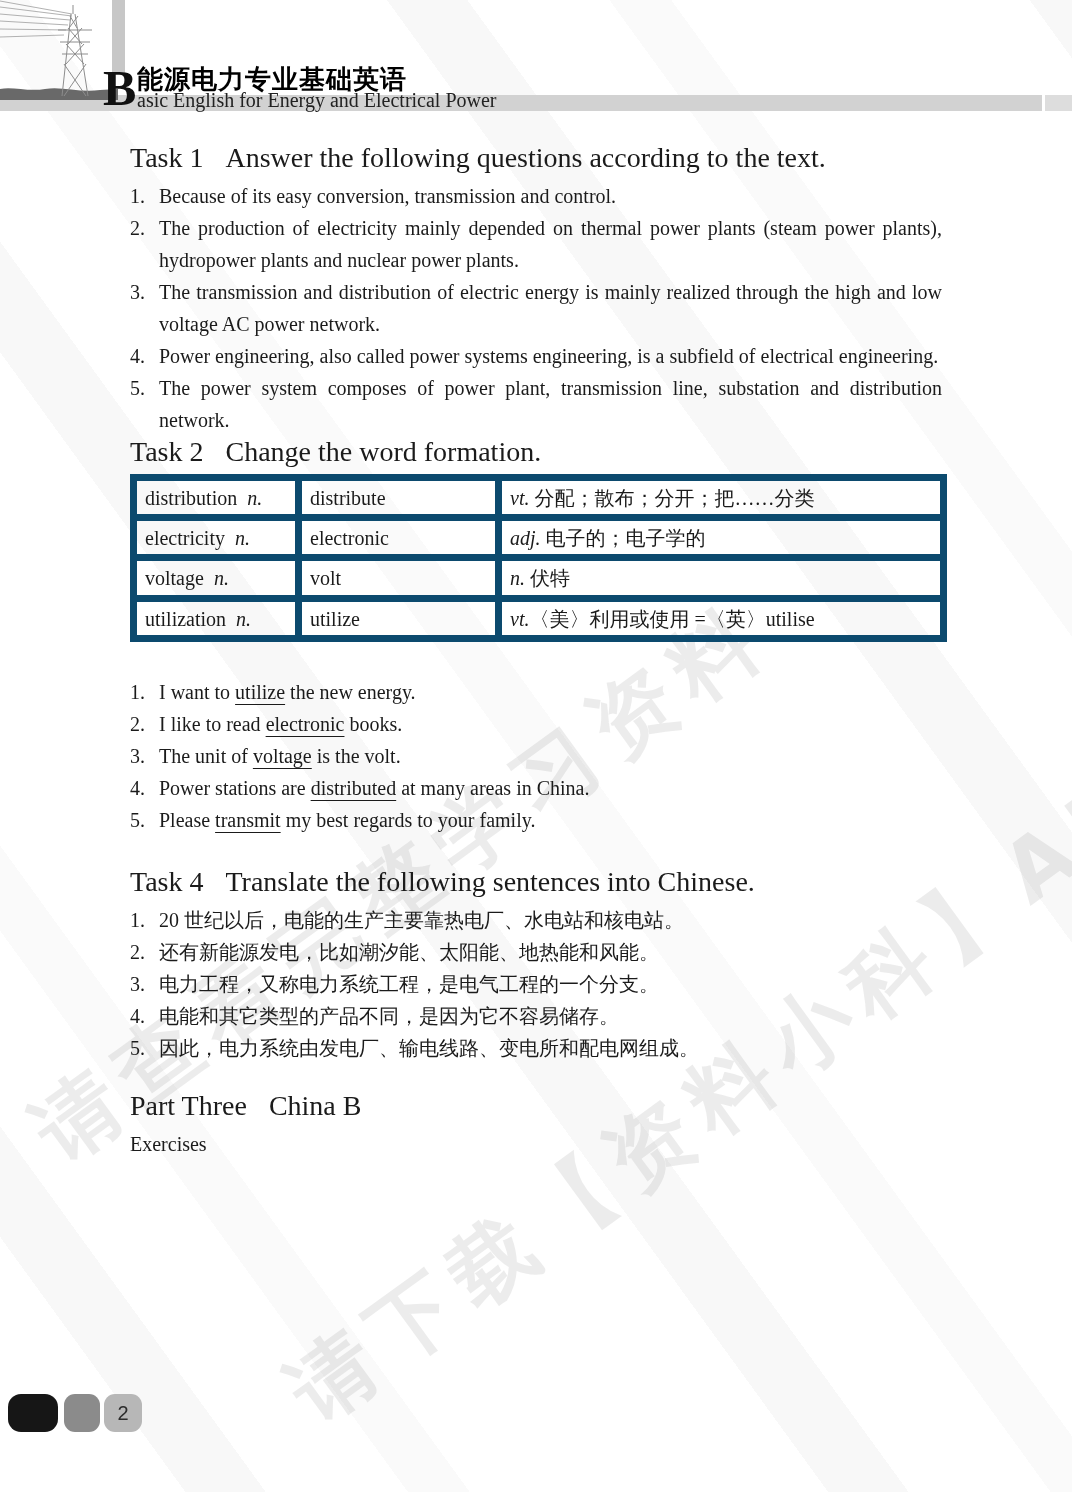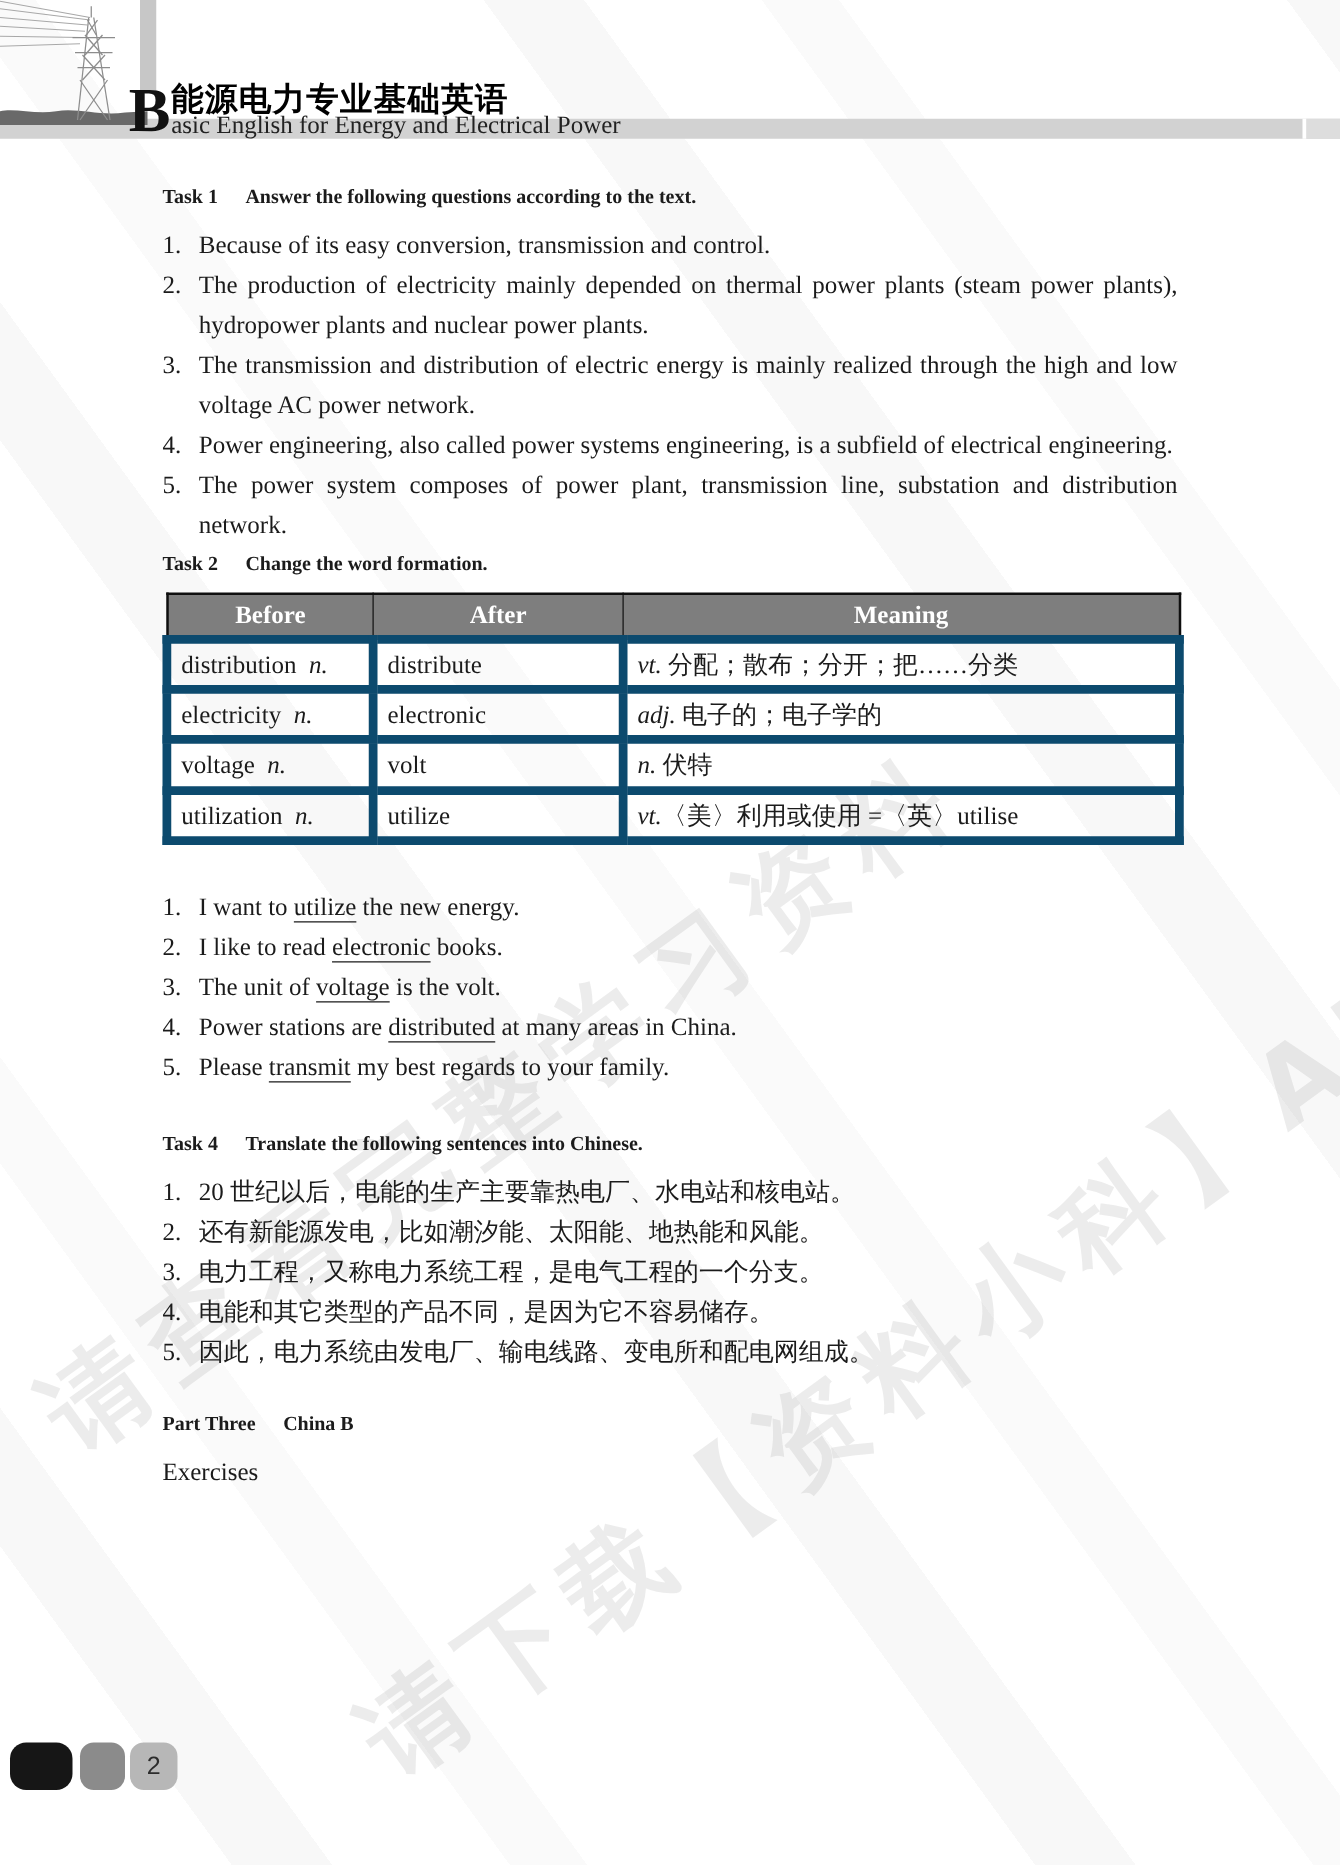--- a/index.html
+++ b/index.html
@@ -38,21 +38,21 @@
     position:absolute;left:137px;top:66px;z-index:4;
     font-family:"Liberation Sans","DejaVu Sans",sans-serif;font-weight:700;
     font-size:26px;line-height:26px;letter-spacing:1px;color:#000000;
   }
   .hdr-en{
     position:absolute;left:137px;top:90px;z-index:4;
     font-size:20px;line-height:21px;color:#222222;
   }
   
   .content{position:absolute;left:130px;top:142px;width:812px;z-index:2;}
-  .thead-line{font-weight:700;font-size:16px;line-height:32px;margin-bottom:6px;}
+  .thead-line{font-weight:400;font-size:28px;line-height:32px;margin-bottom:6px;}
   .tlabel{margin-right:22px;}
   .item{display:flex;font-size:20px;line-height:32px;}
   .num{flex:0 0 29px;}
   .itxt{flex:1;text-align:justify;}
   .u{text-decoration:underline;text-underline-offset:5px;text-decoration-thickness:1px;}
   .sec-task2{}
   .sec-task3{margin-top:34px;}
   .sec-task4{margin-top:30px;}
   .sec-part3{margin-top:26px;}
   .plain-line{font-size:20px;line-height:32px;}
@@ -162,25 +162,20 @@
     <div class="thead-line">
       <span class="tlabel">Task 2</span><span>Change the word formation.</span>
     </div>
     <table class="wordform">
       <colgroup>
           <col style="width:165px">
           <col style="width:200px">
           <col style="width:445px">
         </colgroup>
       <tbody>
-          <tr>
-        <th>Before</th>
-        <th>After</th>
-        <th>Meaning</th>
-      </tr>
       <tr class="r1">
         <td><span>distribution</span><span class="bpos">n.</span></td>
         <td>distribute</td>
         <td><span class="pos">vt.</span><span> 分配；散布；分开；把……分类</span></td>
       </tr>
       <tr class="r3">
         <td><span>electricity</span><span class="bpos">n.</span></td>
         <td>electronic</td>
         <td><span class="pos">adj.</span><span> 电子的；电子学的</span></td>
       </tr>

